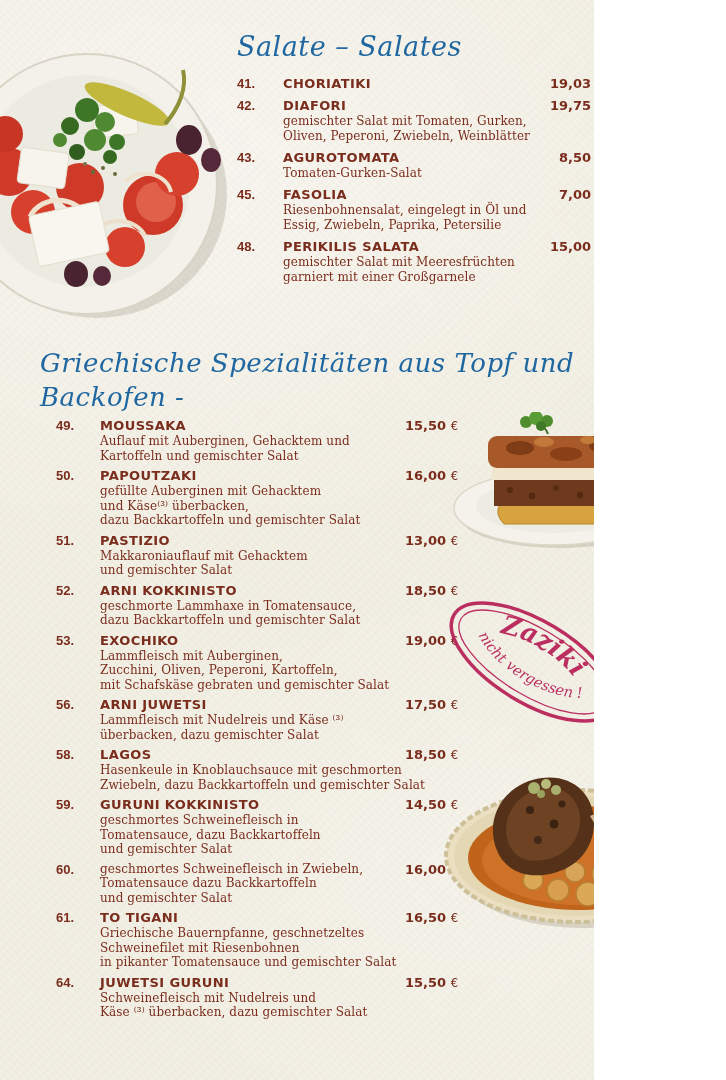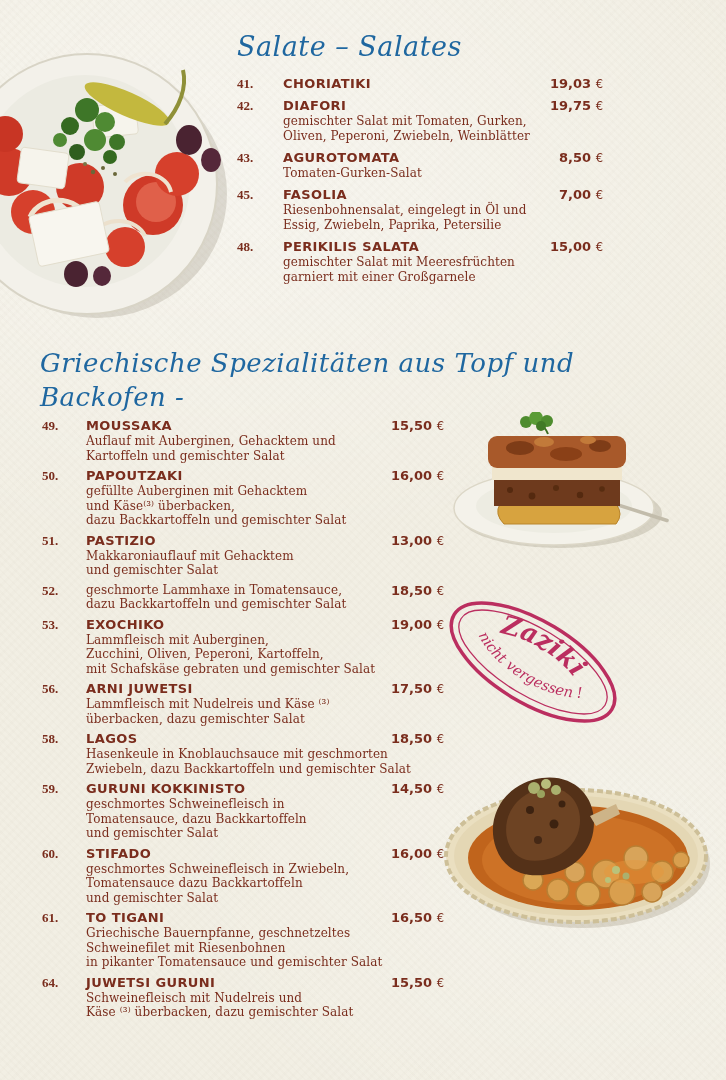--- a/index.html
+++ b/index.html
@@ -1,18 +1,18 @@
 <!DOCTYPE html>
 <html><head>
 <meta charset="utf-8">
 <style>
   html,body{margin:0;padding:0;}
   .page{
     position:relative;
-    width:726px;height:1080px;
+    width:594px;height:1080px;
     overflow:hidden;
     background:
       radial-gradient(900px 600px at 30% 15%, rgba(255,255,255,.45), rgba(255,255,255,0) 65%),
       radial-gradient(700px 500px at 80% 80%, rgba(255,255,255,.25), rgba(255,255,255,0) 60%),
       #f2efe4;
     font-family:"DejaVu Serif","Liberation Serif",serif;
     color:#7a2d1d;
   }
   .texture{
     position:absolute;inset:0;pointer-events:none;
@@ -23,26 +23,26 @@
   .heading{
     color:#1f67a0;
     font-style:italic;
     font-family:"DejaVu Serif","Liberation Serif",serif;
     font-weight:normal;
     margin:0;
   }
   .sec1{position:absolute;left:237px;top:30px;width:366px;}
   .sec1 .heading{font-size:27px;line-height:34px;margin-bottom:12px;letter-spacing:.5px;}
   .sec2-head{position:absolute;left:40px;top:346px;width:640px;font-size:26px;line-height:34px;letter-spacing:.5px;}
-  .sec2{position:absolute;left:42px;top:418px;width:402px;}
+  .sec2{position:absolute;left:56px;top:418px;width:402px;}
   .item{position:relative;padding-left:46px;margin-bottom:6px;}
   .sec2 .item{padding-left:44px;margin-bottom:5px;}
   .num{
     position:absolute;left:0;top:0;
-    font-family:Liberation Serif, serif;
+    font-family:Liberation Sans, sans-serif;
     font-weight:bold;font-size:13px;line-height:16px;
   }
   .name{
     font-family:"DejaVu Sans","Liberation Sans",sans-serif;
     font-weight:bold;font-size:13px;line-height:16px;letter-spacing:.4px;
     display:block;padding-right:92px;
   }
   .price{
     position:absolute;right:0;top:0;white-space:nowrap;
     font-family:"DejaVu Sans","Liberation Sans",sans-serif;
@@ -213,20 +213,21 @@
     <div class="item">
       <span class="num">51.</span>
       <span class="name">PASTIZIO</span>
       <span class="price"><span>13,00</span> <span class="eur">€</span></span>
       <div class="desc">Makkaroniauflauf mit Gehacktem
 und gemischter Salat</div>
     </div>
 
     <div class="item">
       <span class="num">52.</span>
+      <span class="name">ARNI KOKKINISTO</span>
       <span class="price"><span>18,50</span> <span class="eur">€</span></span>
       <div class="desc">geschmorte Lammhaxe in Tomatensauce,
 dazu Backkartoffeln und gemischter Salat</div>
     </div>
 
     <div class="item">
       <span class="num">53.</span>
       <span class="name">EXOCHIKO</span>
       <span class="price"><span>19,00</span> <span class="eur">€</span></span>
       <div class="desc">Lammfleisch mit Auberginen,
@@ -254,21 +255,20 @@
       <span class="num">59.</span>
       <span class="name">GURUNI KOKKINISTO</span>
       <span class="price"><span>14,50</span> <span class="eur">€</span></span>
       <div class="desc">geschmortes Schweinefleisch in
 Tomatensauce, dazu Backkartoffeln
 und gemischter Salat</div>
     </div>
 
     <div class="item">
       <span class="num">60.</span>
-      <span class="name">STIFADO</span>
       <span class="price"><span>16,00</span> <span class="eur">€</span></span>
       <div class="desc">geschmortes Schweinefleisch in Zwiebeln,
 Tomatensauce dazu Backkartoffeln
 und gemischter Salat</div>
     </div>
 
     <div class="item">
       <span class="num">61.</span>
       <span class="name">TO TIGANI</span>
       <span class="price"><span>16,50</span> <span class="eur">€</span></span>

